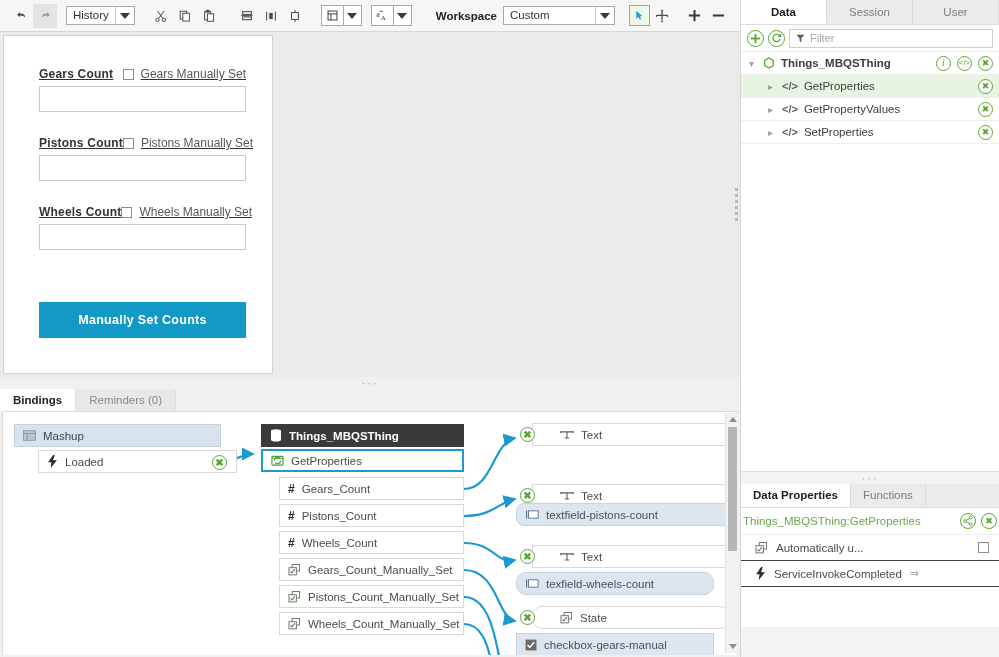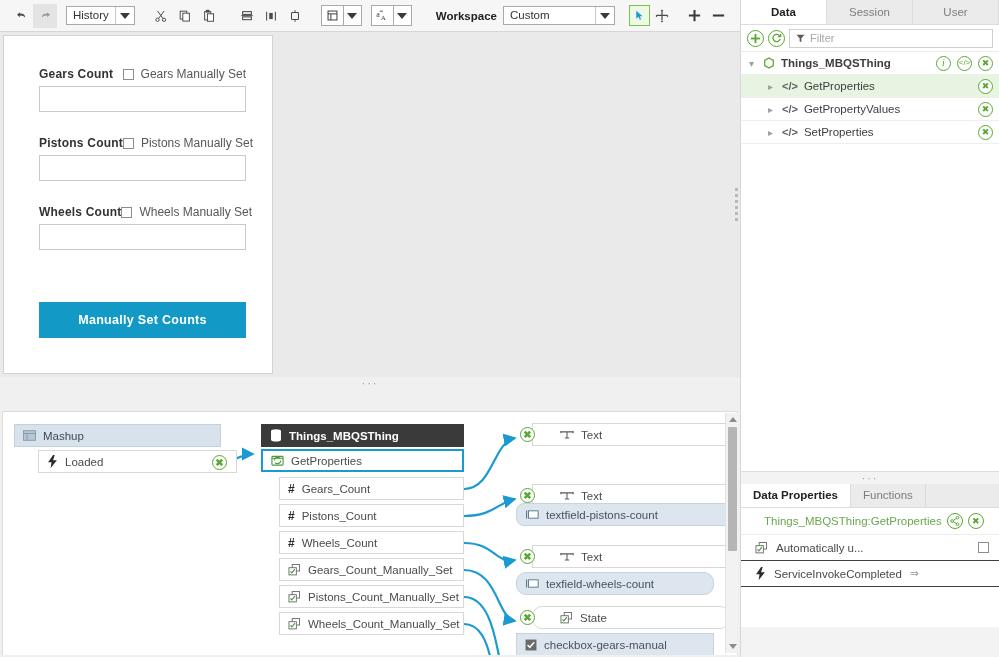--- a/index.html
+++ b/index.html
@@ -70,21 +70,21 @@
   
   #canvas-area {
     position: absolute; left: 0; top: 32px; width: 740px; height: 345px;
     background: #eaeaea;
     overflow: hidden;
   }
   #mashup-card {
     position: absolute; left: 3px; top: 3px; width: 270px; height: 339px;
     background: #ffffff; border: 1px solid #d3d3d3;
   }
-  .field-group { position: absolute; left: 35px; width: 207px; }
+  .field-group { position: absolute; left: 35px; width: 207px; text-decoration: underline; }
   .field-label {
     font-size: 12px; font-weight: bold; color: #333; letter-spacing: .2px;
     white-space: nowrap;
   }
   .field-input {
     width: 207px; height: 26px; border: 1px solid #c9c9c9; background: #fff;
   }
   .cb-wrap { display: flex; align-items: center; gap: 7px; white-space: nowrap; }
   .cb-box {
     width: 11px; height: 11px; border: 1px solid #8d8d8d; background: #fff;
@@ -218,21 +218,21 @@
   }
   #dp-tabs { display: flex; height: 24px; background: #ebebeb; border-bottom: 1px solid #dcdcdc; }
   .dp-tab {
     padding: 0 12px; line-height: 23px; font-size: 11.5px; color: #7d7d7d;
     background: #ebebeb; border-right: 1px solid #dcdcdc;
   }
   .dp-tab.active { background: #fff; color: #222; font-weight: bold; }
 
   #dp-title-row {
     height: 27px; background: #fff; display: flex; align-items: center;
-    padding: 0 23px; gap: 5px; border-bottom: 1px solid #ececec;
+    padding: 0 2px; gap: 5px; border-bottom: 1px solid #ececec;
   }
   #dp-title { flex: 1; font-size: 11.5px; color: #6aa84f; white-space: nowrap; }
 
   .dp-row {
     height: 26px; background: #fff; border-bottom: 1px solid #404040;
     display: flex; align-items: center; gap: 8px; padding: 0 10px 0 14px;
     font-size: 11.5px; color: #4a4a4a; white-space: nowrap;
   }
   .dp-row .spacer { flex: 1; }
   .dp-cb { width: 11px; height: 11px; border: 1px solid #8d8d8d; background: #fff; flex: 0 0 auto; }
@@ -431,20 +431,24 @@
         <i></i>
         <i></i>
         <i></i>
         <i></i>
     </div>
   </div>
 
   <div id="bindings-panel">
     <div id="bind-grip">···</div>
 
+    <div id="bind-tabs">
+      <div class="bind-tab active">Bindings</div>
+      <div class="bind-tab">Reminders (0)</div>
+    </div>
 
     <div id="bind-canvas">
 
       <svg id="bind-svg">
         <defs>
           <marker id="ah" markerWidth="7" markerHeight="7" refX="5.2" refY="3" orient="auto">
             <path d="M0,0 L6,3 L0,6 z" fill="#1b9ad1"></path>
           </marker>
         </defs>
         <g fill="none" stroke="#1b9ad1" stroke-width="2.2" marker-end="url(#ah)">

